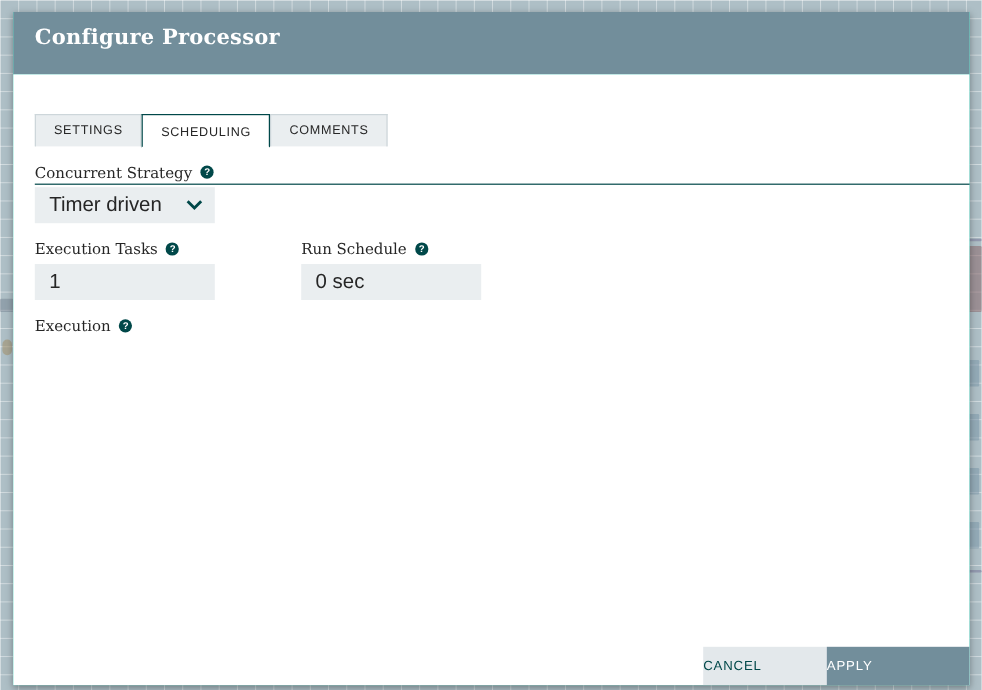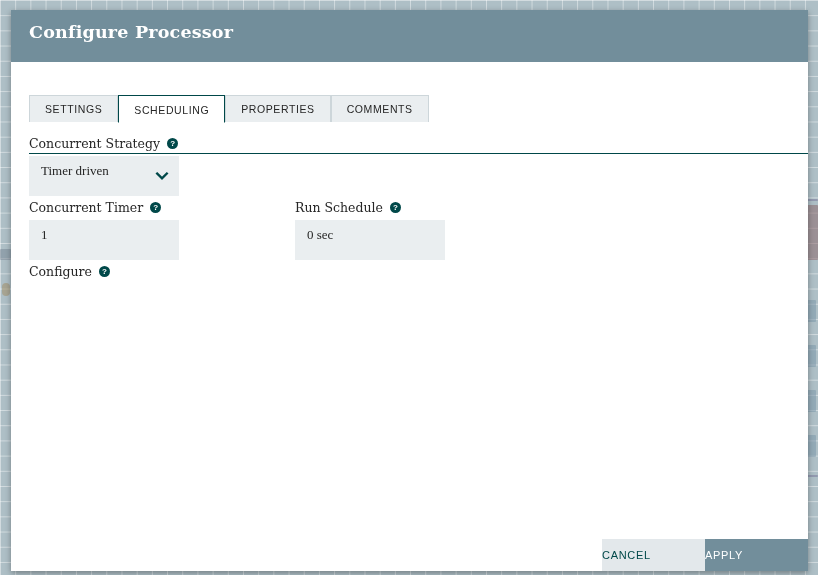--- a/index.html
+++ b/index.html
@@ -145,27 +145,27 @@
     font-size: 8px;
     line-height: 11px;
     text-align: center;
     font-family: "Liberation Sans", sans-serif;
     font-weight: bold;
     cursor: pointer;
     flex: none;
   }
   .input-box {
     background: #eaeef0;
-    height: 40px;
+    height: 30px;
     line-height: 30px;
     box-sizing: border-box;
     padding: 0 12px;
-    font-size: 13px;
-    color: #262626;
-    font-family: Liberation Serif, serif;
+    font-size: 17px;
+    color: #262626;
+    font-family: Liberation Sans, sans-serif;
     position: relative;
     cursor: text;
   }
   .input-box.select {
     cursor: pointer;
     padding-right: 34px;
   }
   .chevron {
     position: absolute;
     right: 10px;
@@ -194,21 +194,21 @@
     cursor: pointer;
     box-sizing: border-box;
     font-family: "Liberation Sans", sans-serif;
   }
   #cancel-button {
     width: 103px;
     background: #e3e8eb;
     color: #004849;
   }
   #apply-button {
-    width: 103px;
+    width: 119px;
     background: #728e9b;
     color: #ffffff;
   }
 </style>
 </head>
 <body>
 
 <div id="canvas-bg">
   <div class="bg-blob" style="left:800px; top:205px; width:18px; height:55px; background:#8d6a6d;"></div>
   <div class="bg-blob" style="left:800px; top:199px; width:18px; height:2px; background:#7b7a9c;"></div>
@@ -226,21 +226,20 @@
   <div id="dialog-header">
     <div id="dialog-title">Configure Processor</div>
   </div>
 
   <div id="dialog-body">
 
     <div id="tab-bar">
       <div id="tab-list">
         <div class="tab">SETTINGS</div>
         <div class="tab active">SCHEDULING</div>
-        <div class="tab">PROPERTIES</div>
         <div class="tab">COMMENTS</div>
       </div>
       <div id="tab-underline"></div>
     </div>
 
     <div id="form-area">
 
       <div class="field" style="left:0px; top:0px; width:150px;">
         <div class="field-label">
           <span>Concurrent Strategy</span>
@@ -251,41 +250,41 @@
           <span class="chevron">
             <svg width="14" height="14" viewBox="0 0 14 14">
               <path d="M2.2 4.6 L7 9.4 L11.8 4.6" fill="none" stroke="#004849" stroke-width="2.4" stroke-linecap="square"></path>
             </svg>
           </span>
         </div>
       </div>
 
       <div class="field" style="left:0px; top:64px; width:150px;">
         <div class="field-label">
-          <span>Concurrent Timer</span>
+          <span>Execution Tasks</span>
           <span class="help-icon">?</span>
         </div>
         <div class="input-box">
           <span>1</span>
         </div>
       </div>
 
-      <div class="field" style="left:222px; top:64px; width:150px;margin-left:44px;">
+      <div class="field" style="left:222px; top:64px; width:150px;">
         <div class="field-label">
           <span>Run Schedule</span>
           <span class="help-icon">?</span>
         </div>
         <div class="input-box">
           <span>0 sec</span>
         </div>
       </div>
 
       <div class="field" style="left:0px; top:128px; width:150px;">
         <div class="field-label">
-          <span>Configure</span>
+          <span>Execution</span>
           <span class="help-icon">?</span>
         </div>
       </div>
 
     </div>
 
     <div id="dialog-footer">
       <div class="btn" id="cancel-button">CANCEL</div>
       <div class="btn" id="apply-button">APPLY</div>
     </div>

